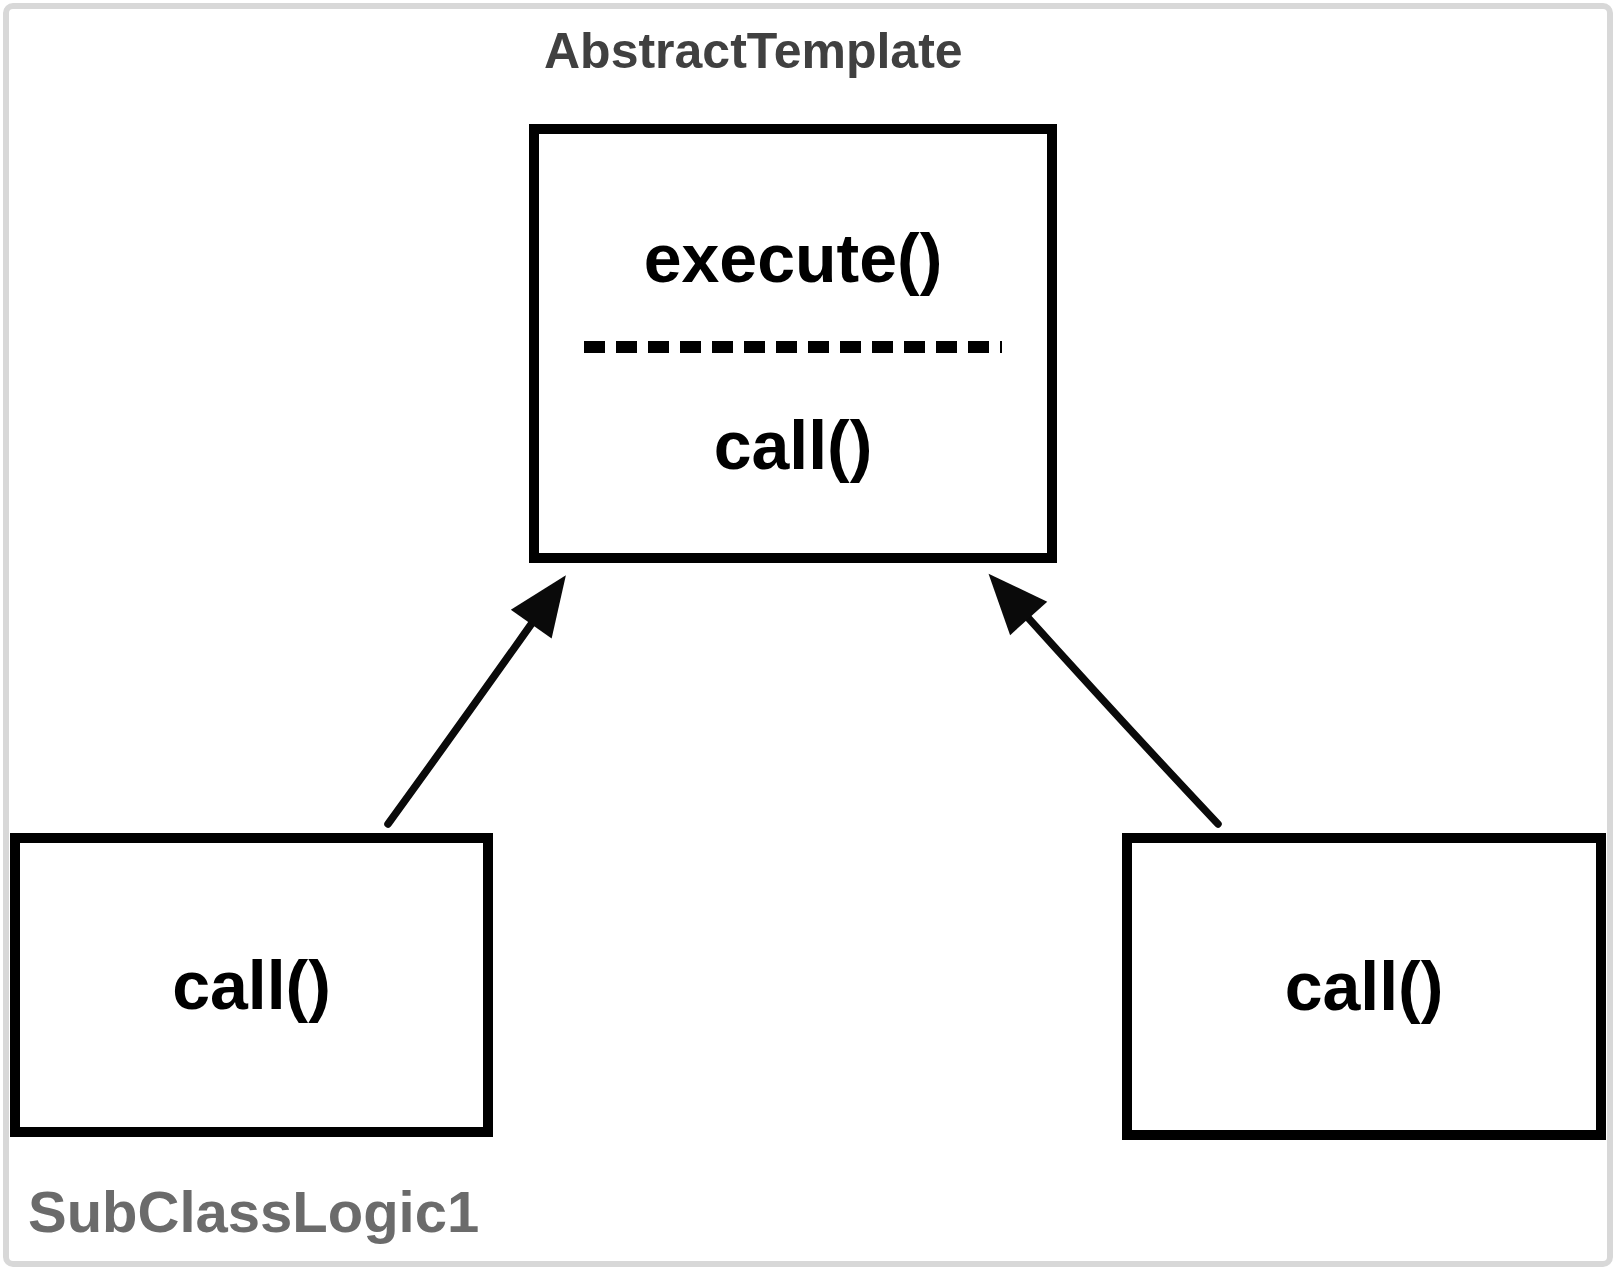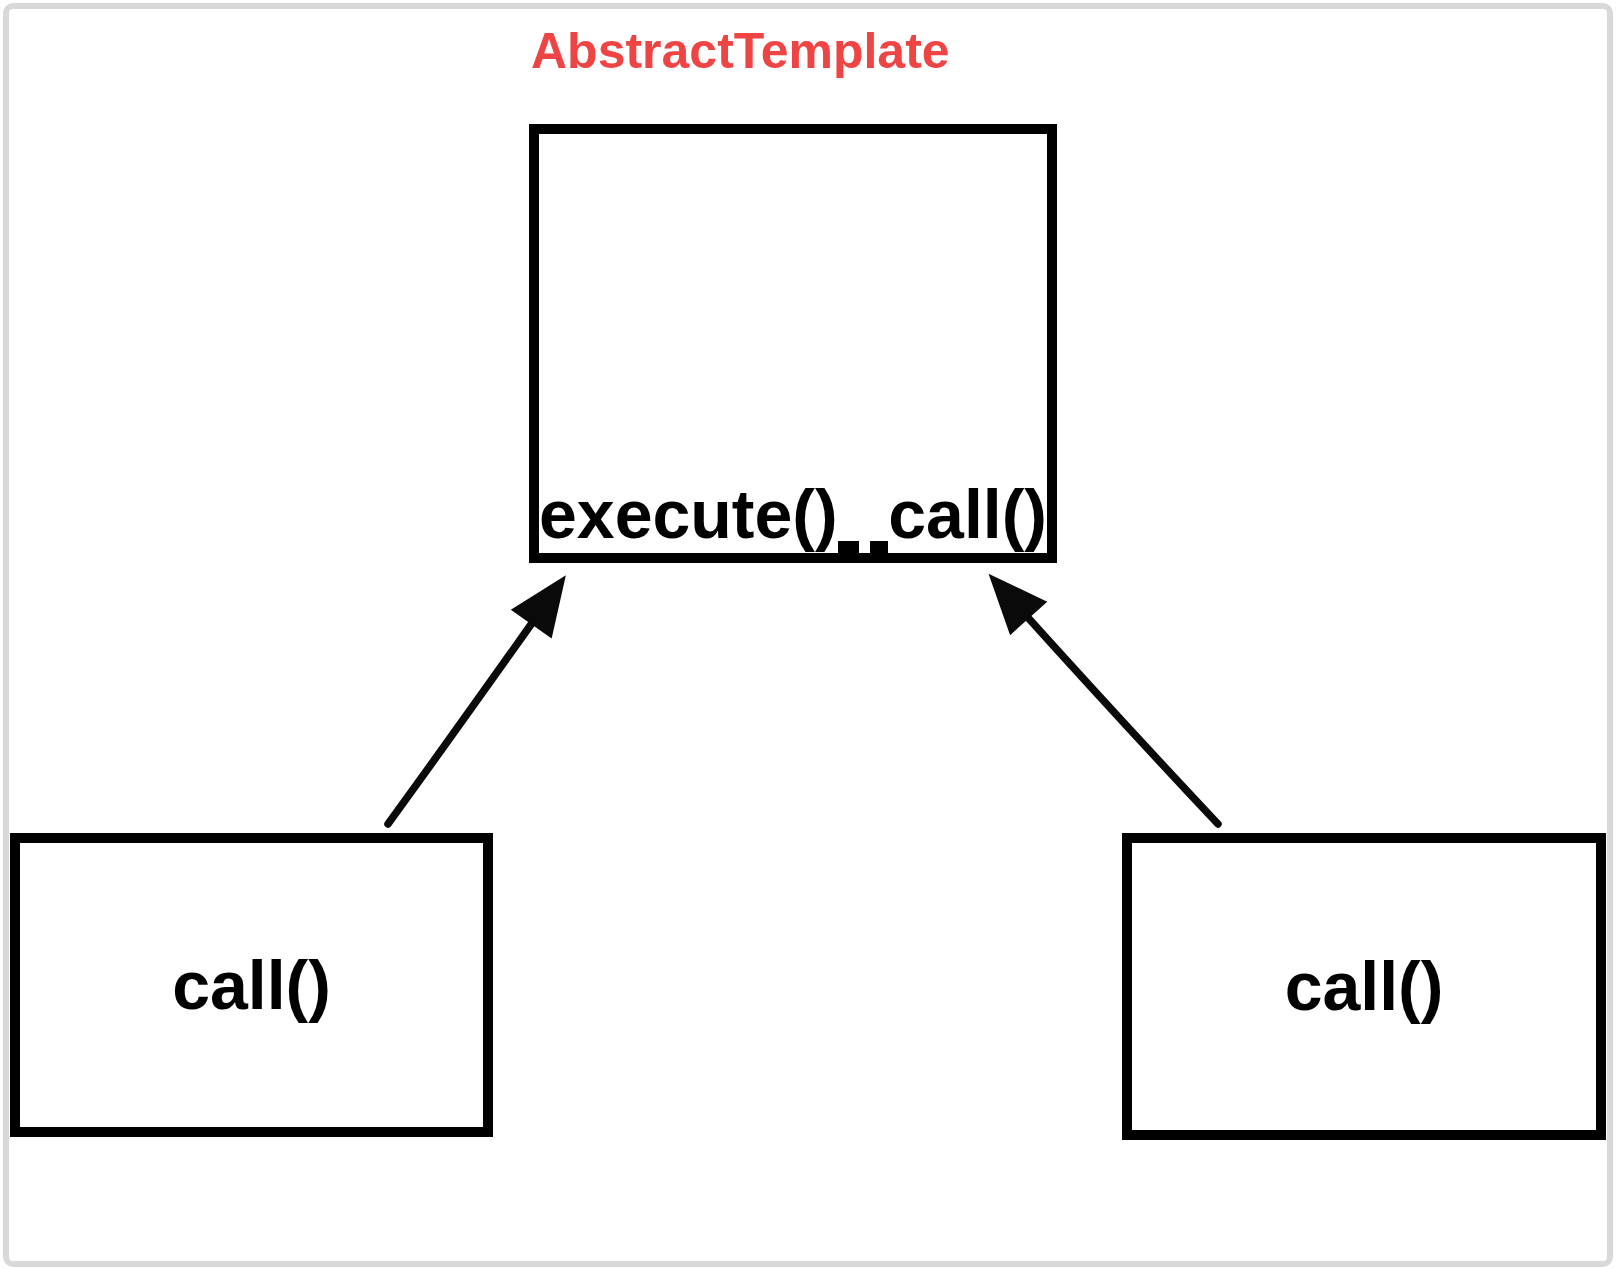--- a/index.html
+++ b/index.html
@@ -19,39 +19,39 @@
     border-radius: 10px;
     background: #ffffff;
   }
   .stage {
     position: absolute;
     left: 0; top: 0;
     width: 1616px; height: 1270px;
   }
   .class-title {
     position: absolute;
-    left: 531px; top: 22px;
+    left: 544px; top: 22px;
     font-size: 50px;
     font-weight: bold;
-    color: #ef4444;
+    color: #404040;
     letter-spacing: 0px;
     white-space: nowrap;
   }
   .uml-box {
     position: absolute;
     box-sizing: border-box;
     border: 10px solid #000000;
     background: #ffffff;
   }
   .abstract-box {
     left: 529px; top: 124px;
     width: 528px; height: 439px;
     display: flex;
-    flex-direction: row;
-    align-items: flex-end;
+    flex-direction: column;
+    align-items: center;
   }
   .method-text {
     font-size: 68px;
     font-weight: bold;
     color: #000000;
     line-height: 1.15;
     white-space: nowrap;
   }
   .abstract-box .method-top { margin-top: 85px; }
   .method-divider {
@@ -106,18 +106,19 @@
 
   <div class="uml-box abstract-box">
     <div class="method-text method-top">execute()</div>
     <div class="method-divider"></div>
     <div class="method-text method-bottom">call()</div>
   </div>
 
   <div class="uml-box sub-box sub-box-1">
     <div class="method-text">call()</div>
   </div>
+  <div class="sub-label sub-label-1">SubClassLogic1</div>
 
   <div class="uml-box sub-box sub-box-2">
     <div class="method-text">call()</div>
   </div>
 
 </div>
 
 </body></html>

